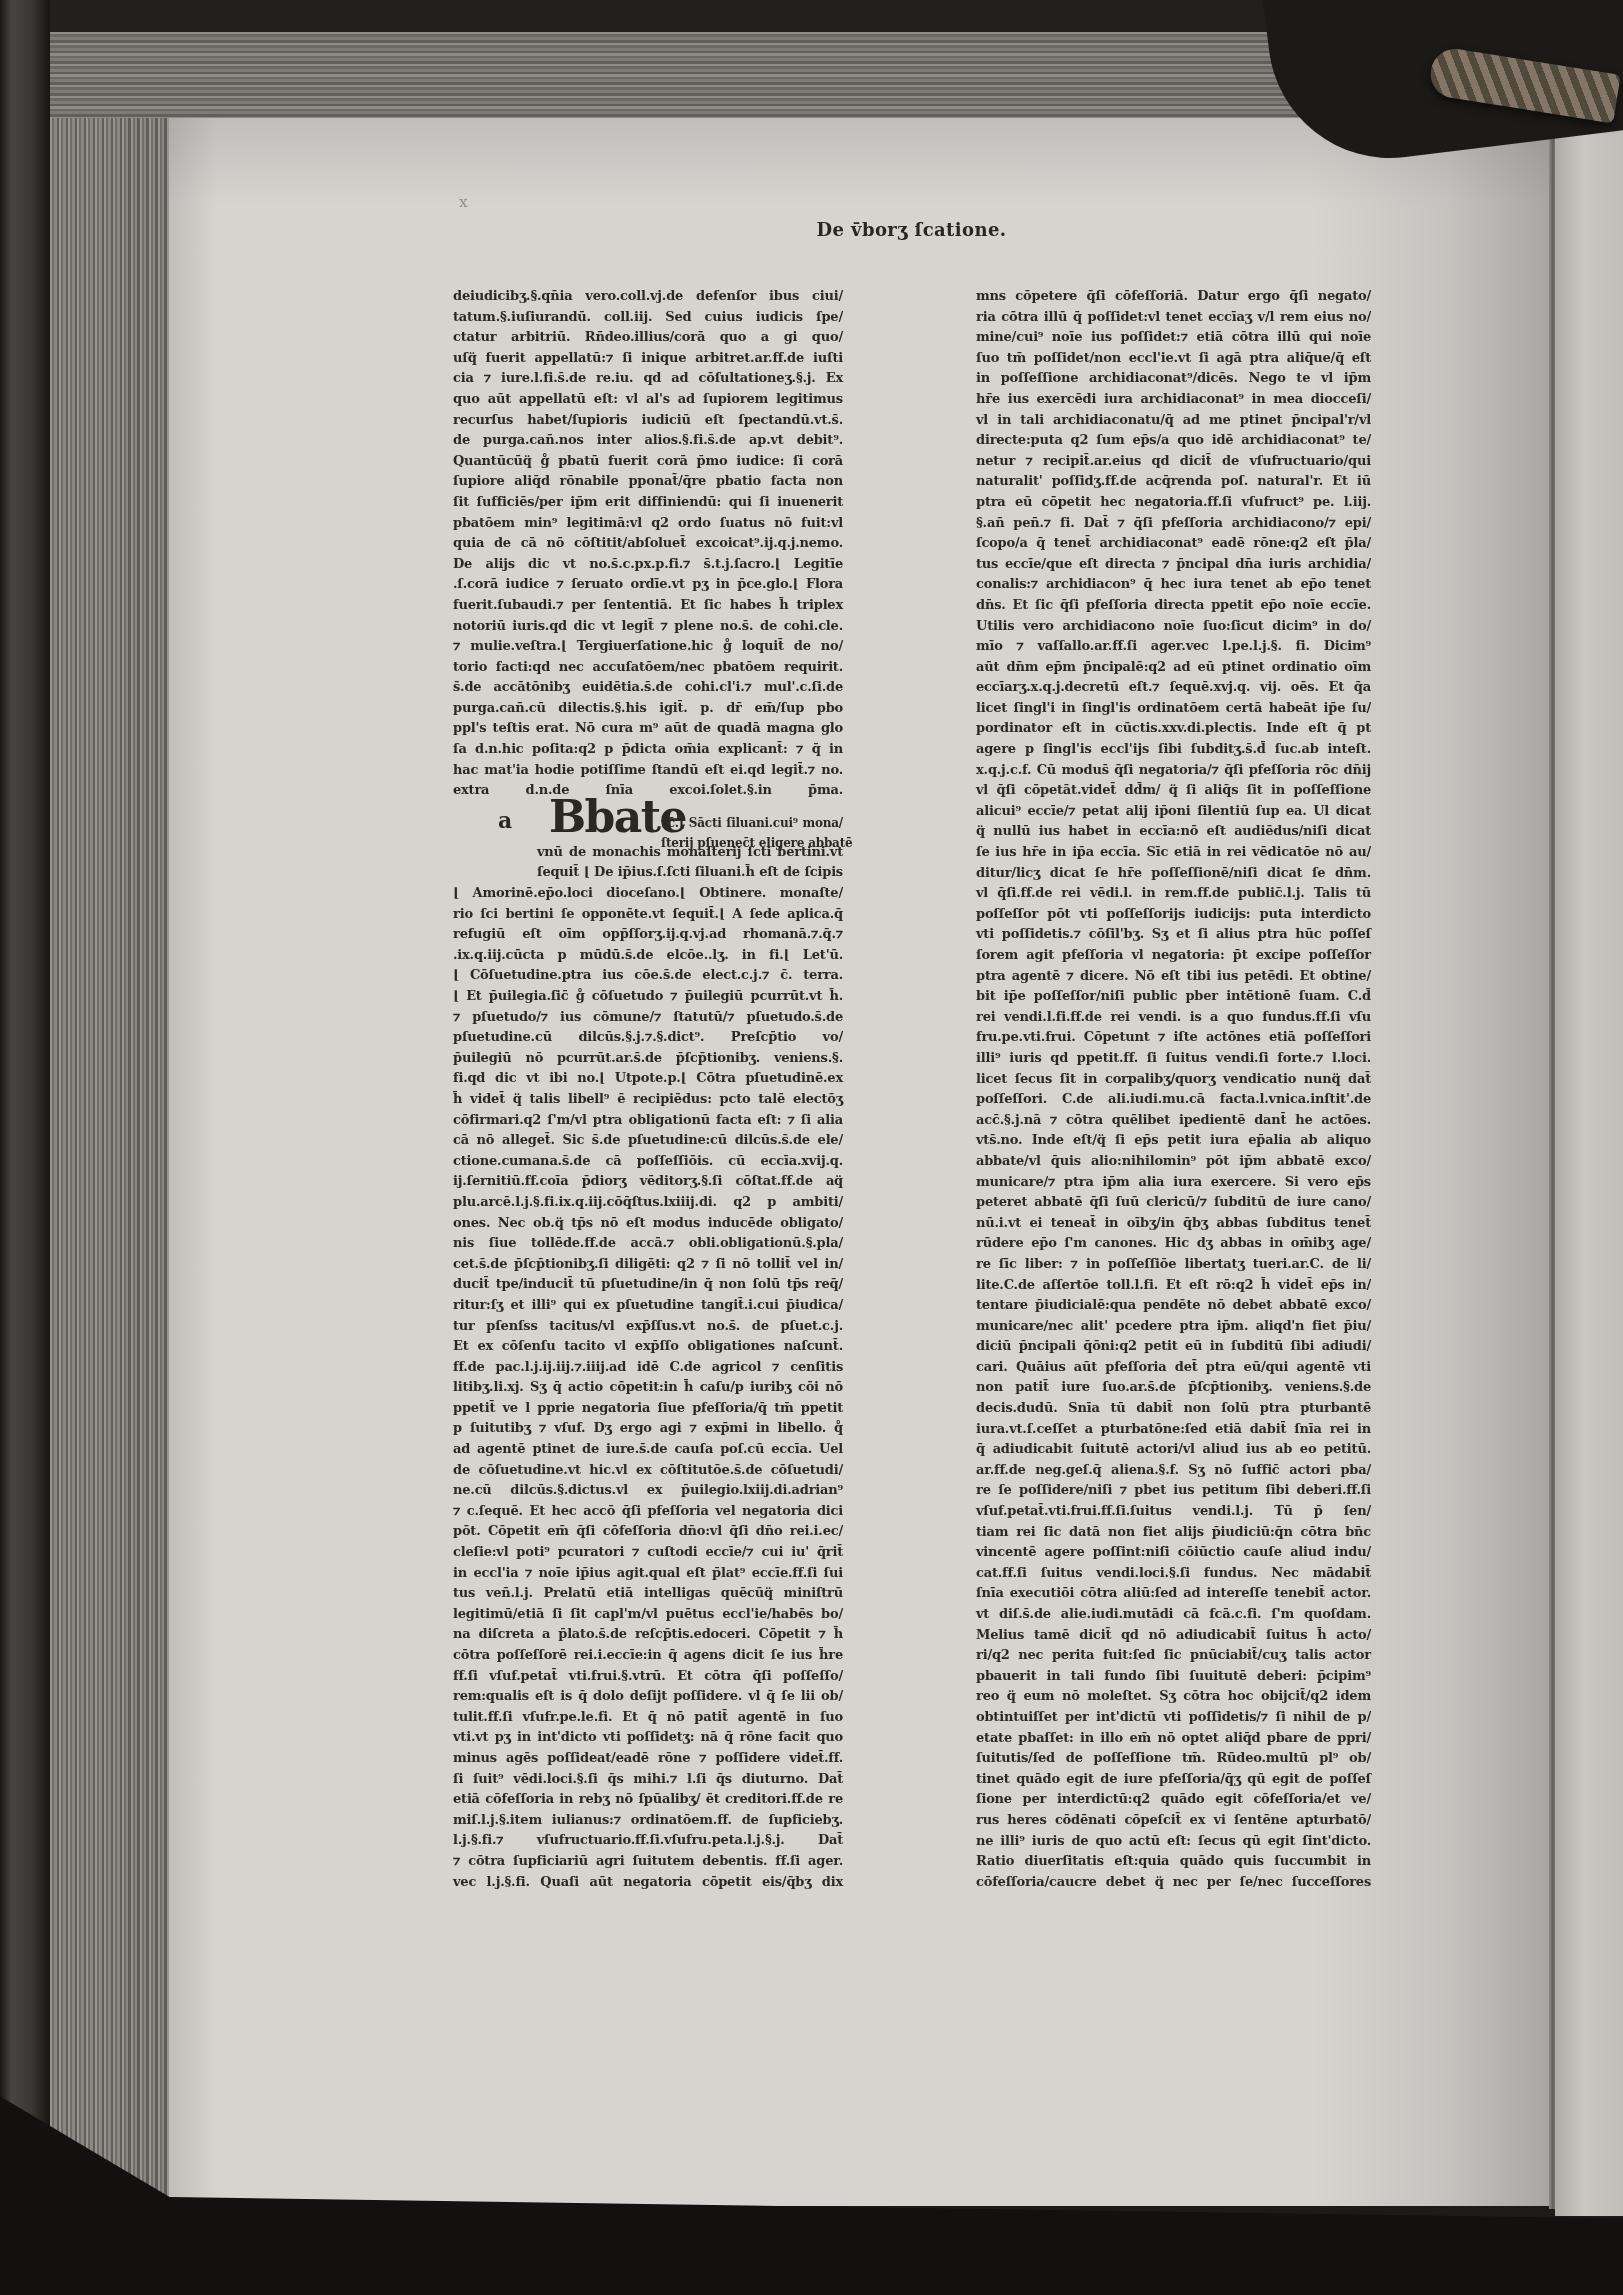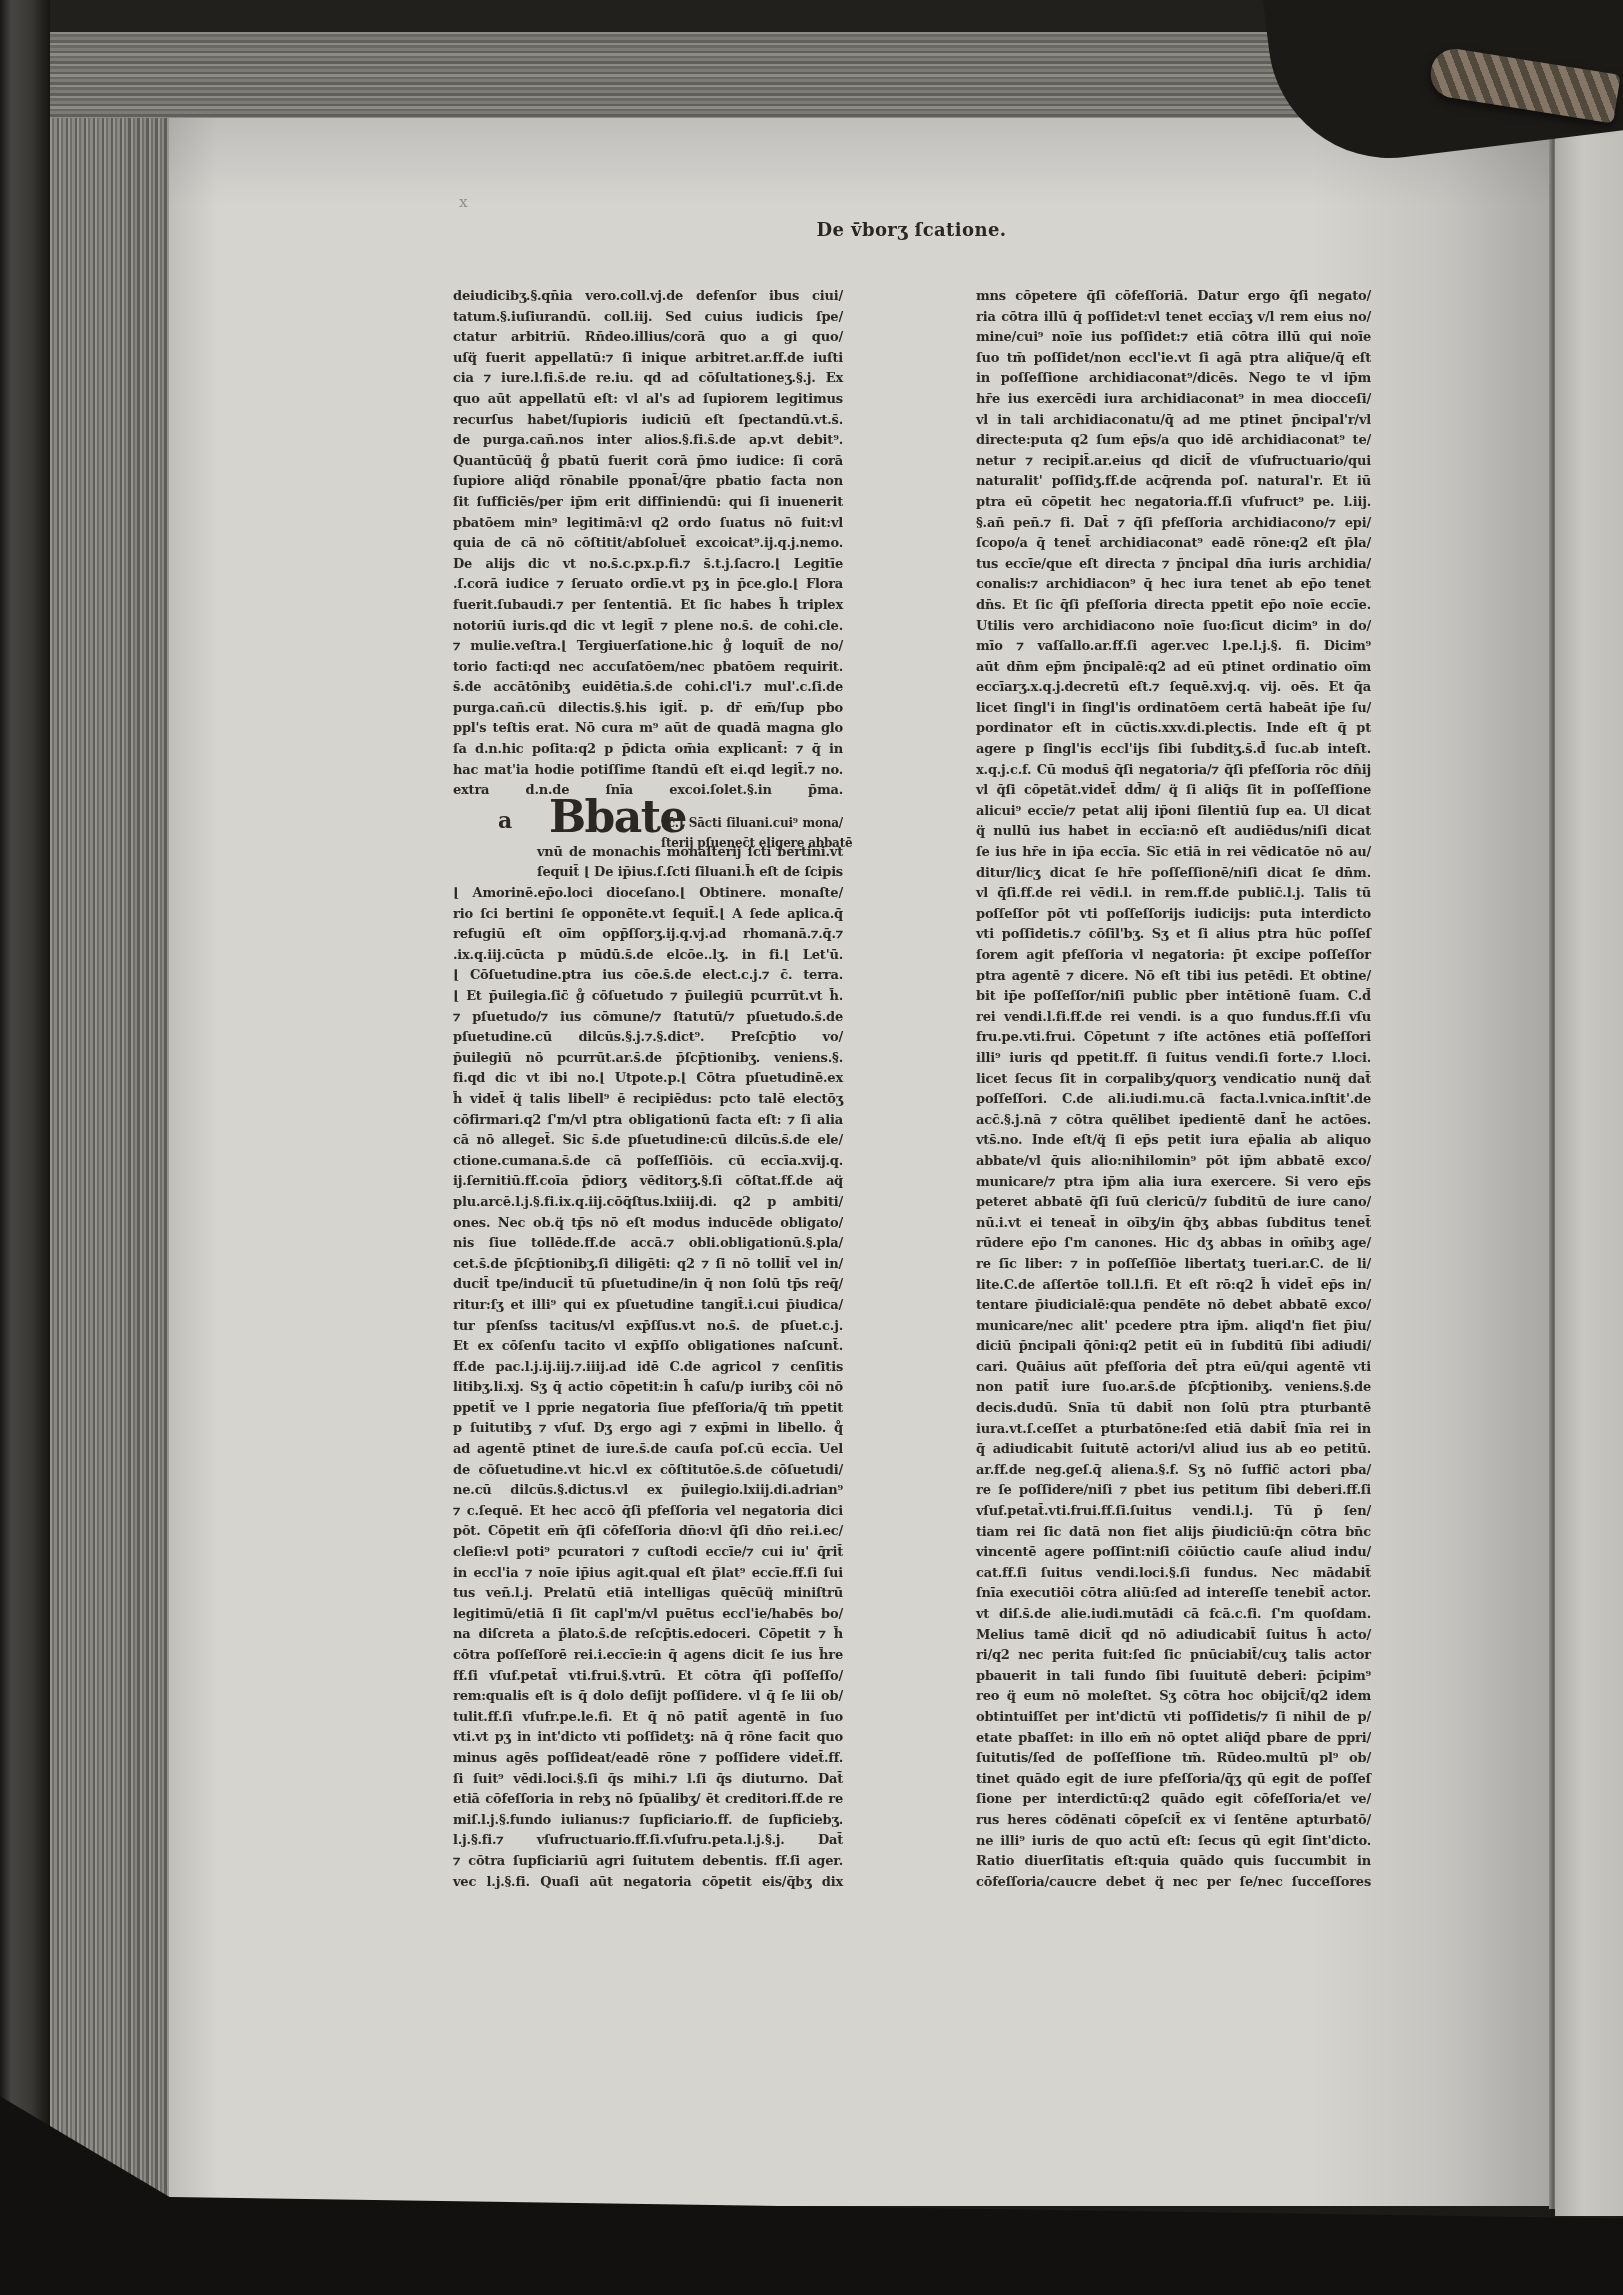--- a/index.html
+++ b/index.html
@@ -153,21 +153,21 @@
       <div class="tl">legitimū/etiā ſi ſit capl'm/vl puētus eccl'ie/habēs bo/</div>
       <div class="tl">na diſcreta a p̄lato.s̄.de reſcp̄tis.edoceri. Cōpetit ⁊ h̄</div>
       <div class="tl">cōtra poſſeſſorē rei.i.eccīe:in q̄ agens dicit ſe ius h̄re</div>
       <div class="tl">ff.ſi vſuf.petat̄ vti.frui.§.vtrū. Et cōtra q̄ſi poſſeſſo/</div>
       <div class="tl">rem:qualis eſt is q̄ dolo deſijt poſſidere. vl q̄ ſe lii ob/</div>
       <div class="tl">tulit.ff.ſi vſufr.pe.le.fi. Et q̄ nō patit̄ agentē in ſuo</div>
       <div class="tl">vti.vt pʒ in int'dicto vti poſſidetʒ: nā q̄ rōne facit quo</div>
       <div class="tl">minus agēs poſſideat/eadē rōne ⁊ poſſidere videt̄.ff.</div>
       <div class="tl">ſi ſuit⁹ vēdi.loci.§.ſi q̄s mihi.⁊ l.ſi q̄s diuturno. Dat̄</div>
       <div class="tl">etiā cōfeſſoria in rebʒ nō ſpūalibʒ/ ēt creditori.ff.de re</div>
-      <div class="tl">miſ.l.j.§.fundo iulianus:⁊ ſupficiario.ff. de ſupficiebʒ.</div>
+      <div class="tl">miſ.l.j.§.item iulianus:⁊ ordinatōem.ff. de ſupficiebʒ.</div>
       <div class="tl">l.j.§.fi.⁊ vſufructuario.ff.ſi.vſufru.peta.l.j.§.j. Dat̄</div>
       <div class="tl">⁊ cōtra ſupficiariū agri ſuitutem debentis. ff.ſi ager.</div>
       <div class="tl">vec l.j.§.fi. Quaſi aūt negatoria cōpetit eis/q̄bʒ dix</div>
     </div>
 </div>
 
 <div class="col col-right">
   <div>
       <div class="tl">mns cōpetere q̄ſi cōfeſſoriā. Datur ergo q̄ſi negato/</div>
       <div class="tl">ria cōtra illū q̄ poſſidet:vl tenet eccīaʒ v/l rem eius no/</div>

